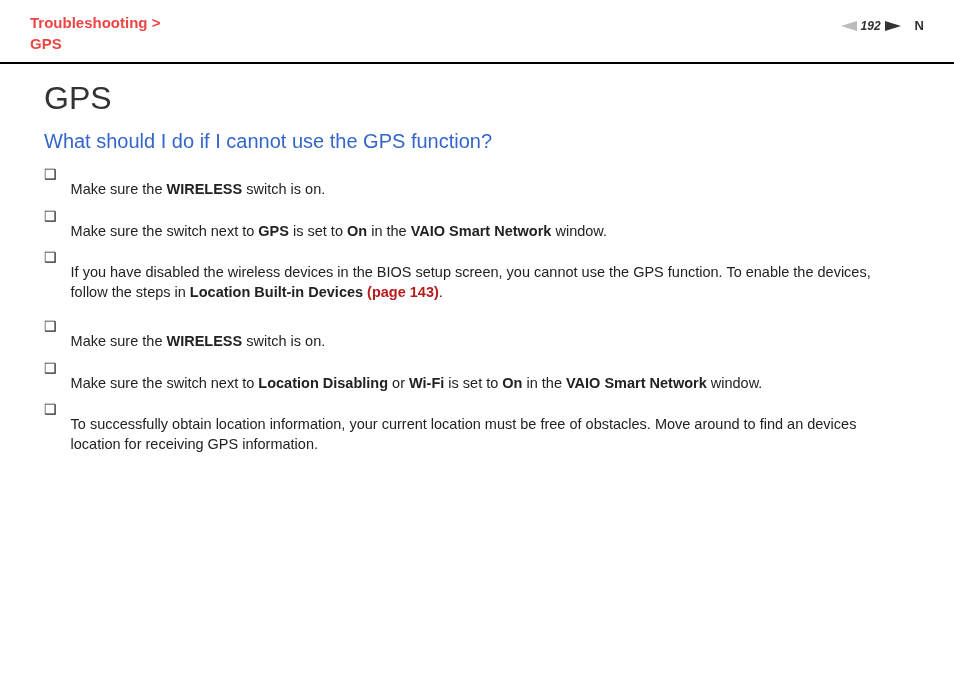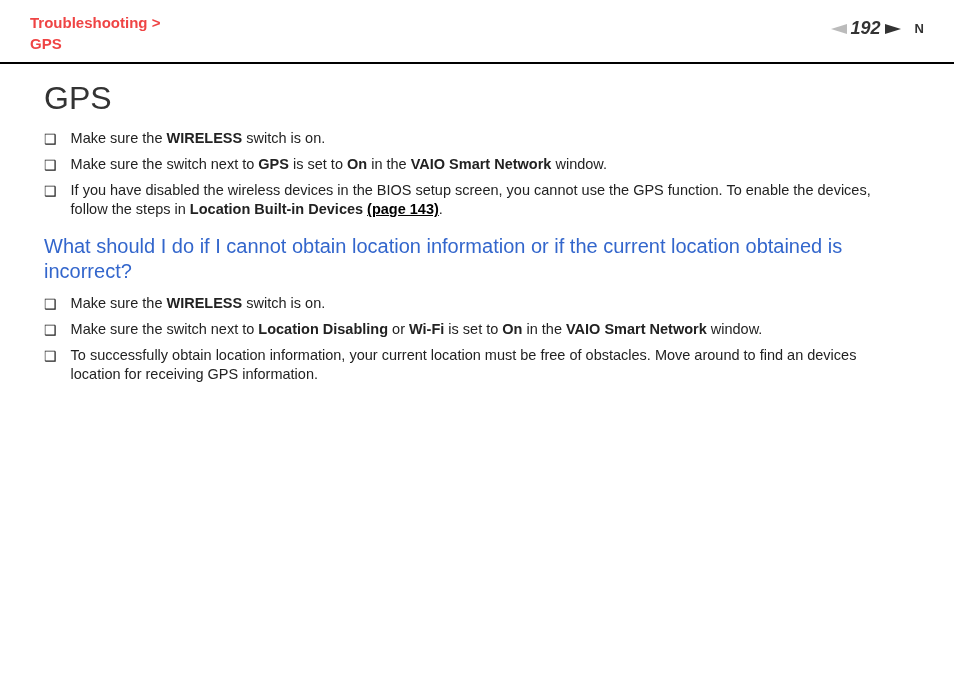--- a/index.html
+++ b/index.html
@@ -27,21 +27,21 @@
       color: #ef4444;
       line-height: 1.4;
     }
     .page-nav {
       display: flex;
       align-items: center;
       gap: 4px;
       margin-top: 6px;
     }
     .page-number {
-      font-size: 18px;
+      font-size: 12px;
       font-weight: bold;
       font-style: italic;
       color: #333;
     }
     .nav-arrow {
       display: inline-flex;
       align-items: center;
     }
     .content {
       padding: 16px 44px 20px 44px;
@@ -73,28 +73,28 @@
       margin-bottom: 6px;
     }
     .bullet-mark {
       flex-shrink: 0;
       margin-right: 14px;
       margin-top: 1px;
       font-size: 14px;
     }
     .bullet-text {
       flex: 1;
+      margin-top: 16px;
     }
     .bold {
       font-weight: bold;
     }
     .link {
       font-weight: bold;
-      color: #000000;
-      text-decoration: underline;
+      color: #b91c1c;
     }
     .n-marker {
       font-family: Arial, sans-serif;
       font-size: 13px;
       font-weight: bold;
       color: #333;
       margin-left: 10px;
     }
   </style>
 </head>
@@ -117,36 +117,36 @@
           <polygon points="0,0 0,10 16,5" fill="#333"></polygon>
         </svg>
     </span>
     <span class="n-marker">N</span>
   </div>
 </div>
 
 <div class="content">
   <h1 class="page-title">GPS</h1>
 
+  <h2 class="section-heading">What should I do if I cannot use the GPS function?</h2>
   <ul class="bullet-list">
     <li class="bullet-item">
       <span class="bullet-mark">❑</span>
       <span class="bullet-text"><span>Make sure the </span><span class="bold">WIRELESS</span><span> switch is on.</span></span>
     </li>
     <li class="bullet-item">
       <span class="bullet-mark">❑</span>
       <span class="bullet-text"><span>Make sure the switch next to </span><span class="bold">GPS</span><span> is set to </span><span class="bold">On</span><span> in the </span><span class="bold">VAIO Smart Network</span><span> window.</span></span>
     </li>
     <li class="bullet-item">
       <span class="bullet-mark">❑</span>
       <span class="bullet-text"><span>If you have disabled the wireless devices in the BIOS setup screen, you cannot use the GPS function. To enable the devices, follow the steps in </span><span class="bold">Location Built-in Devices </span><span class="link">(page 143)</span><span>.</span></span>
     </li>
   </ul>
 
-  <h2 class="section-heading">What should I do if I cannot obtain location information or if the current location obtained is incorrect?</h2>
   <ul class="bullet-list">
     <li class="bullet-item">
       <span class="bullet-mark">❑</span>
       <span class="bullet-text"><span>Make sure the </span><span class="bold">WIRELESS</span><span> switch is on.</span></span>
     </li>
     <li class="bullet-item">
       <span class="bullet-mark">❑</span>
       <span class="bullet-text"><span>Make sure the switch next to </span><span class="bold">Location Disabling</span><span> or </span><span class="bold">Wi-Fi</span><span> is set to </span><span class="bold">On</span><span> in the </span><span class="bold">VAIO Smart Network</span><span> window.</span></span>
     </li>
     <li class="bullet-item">

